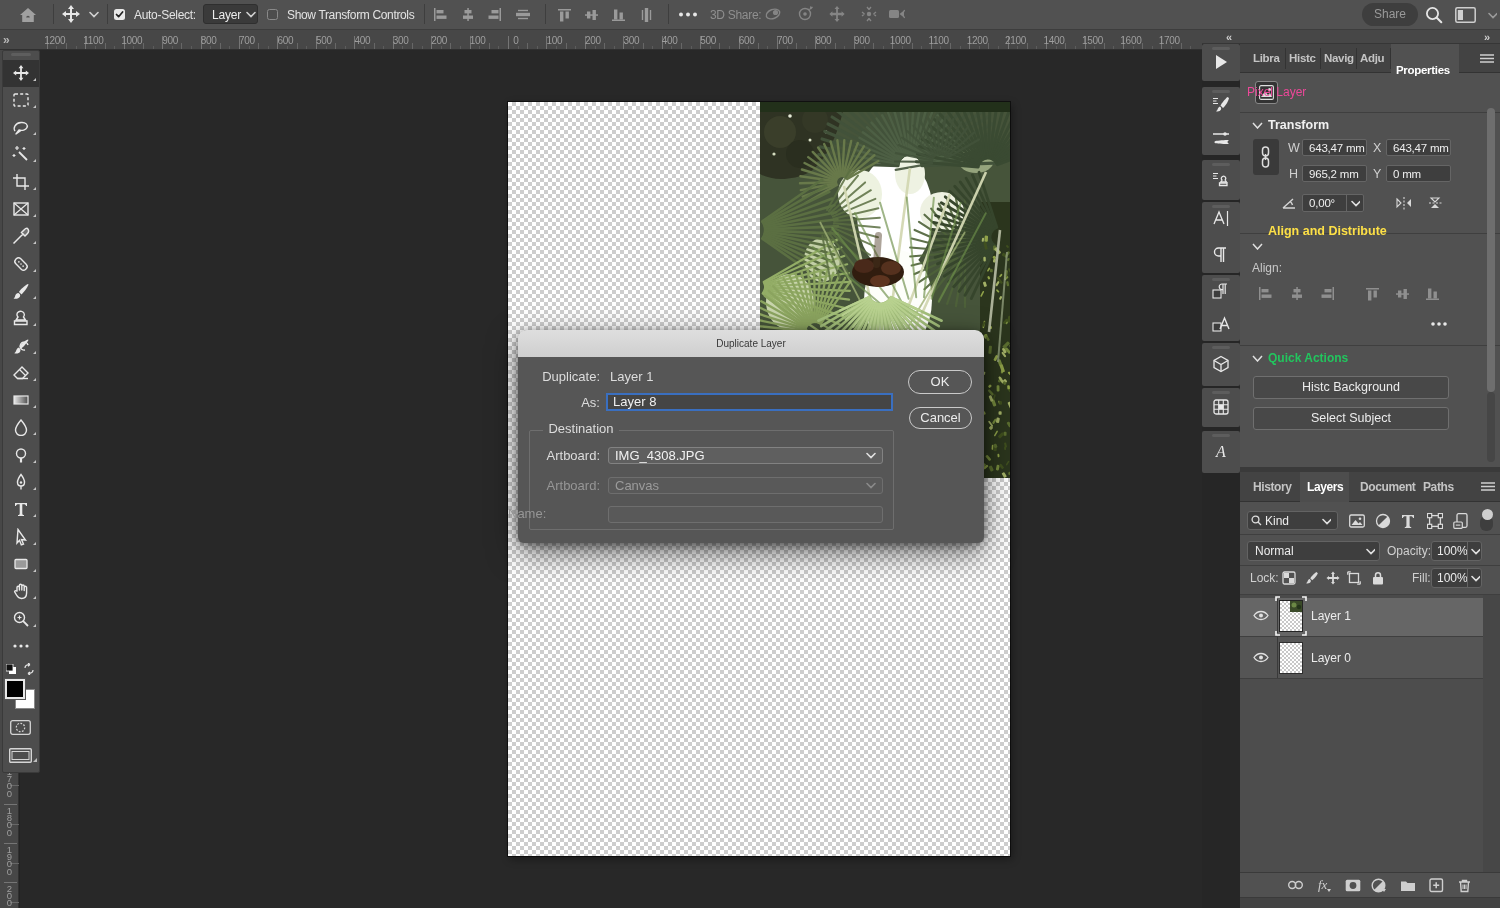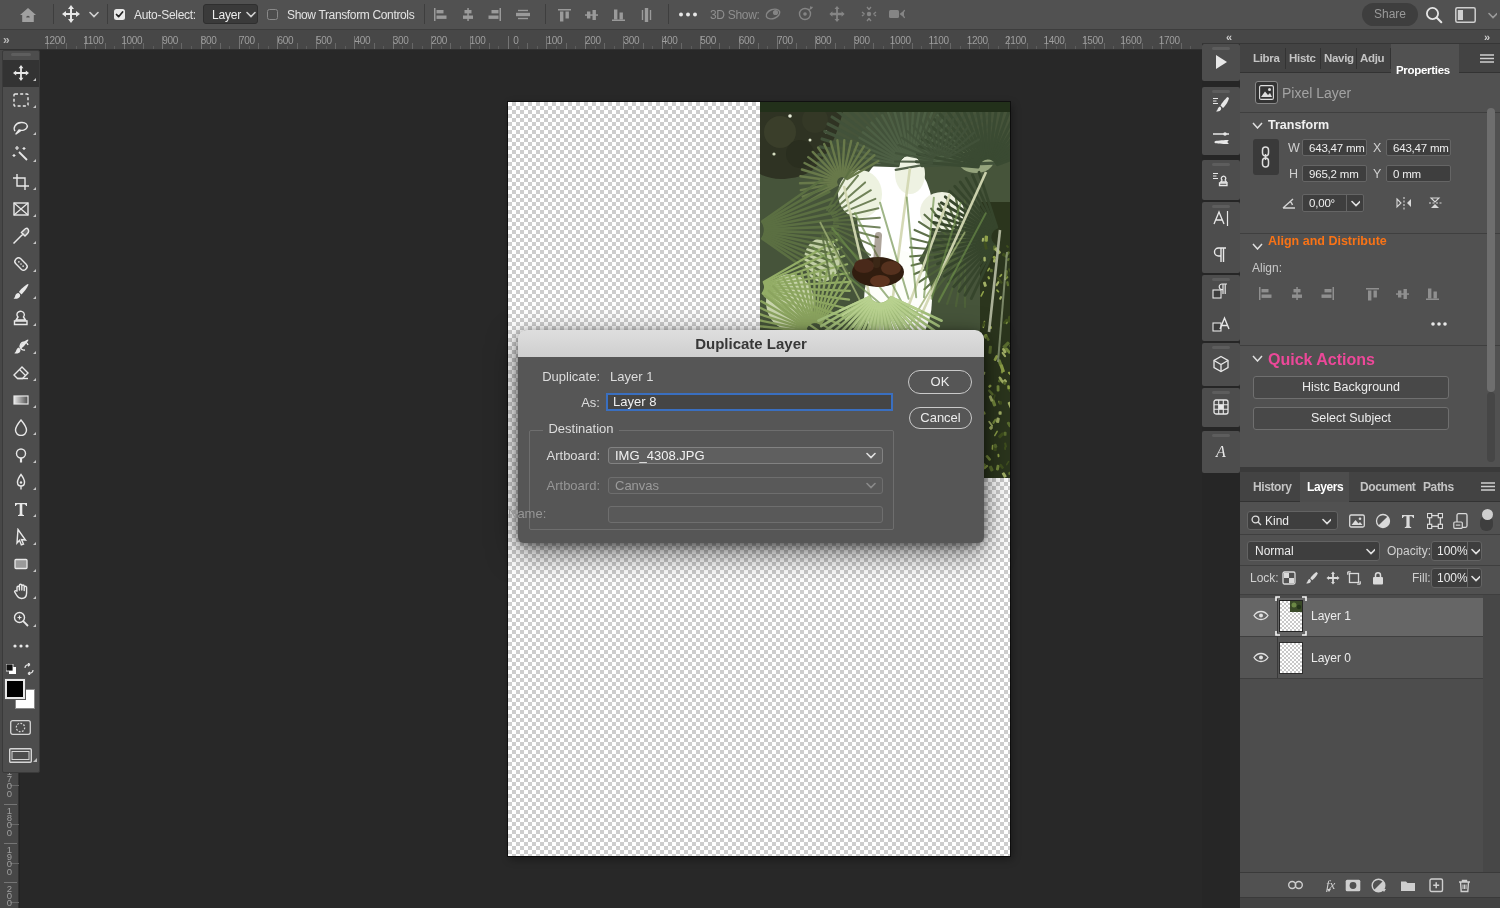--- a/index.html
+++ b/index.html
@@ -100,21 +100,21 @@
   </div>
 <div class="abs" style="left:545px;top:4px;width:1px;height:20px;background:#3e3e3e"></div>
 <div class="abs" style="left:668px;top:4px;width:1px;height:20px;background:#3e3e3e"></div>
 <div class="abs" style="left:678px;top:12px;width:20px;height:5px;">
     <svg width="20" height="5" viewBox="0 0 20 5" style="">
       <circle cx="3" cy="2.5" r="2" fill="#e6e6e6"></circle>
       <circle cx="10" cy="2.5" r="2" fill="#e6e6e6"></circle>
       <circle cx="17" cy="2.5" r="2" fill="#e6e6e6"></circle>
     </svg>
   </div>
-<div class="abs" style="left:710px;top:8px;width:60px;height:14px;color:#8f8f8f;font-size:12px;letter-spacing:-0.3px;white-space:nowrap">3D Show:</div>
+<div class="abs" style="left:710px;top:8px;width:60px;height:14px;color:#8f8f8f;font-size:12px;letter-spacing:-0.3px;white-space:nowrap">3D Share:</div>
 <div class="abs" style="left:764px;top:5px;width:18px;height:18px;">
     <svg width="18" height="18" viewBox="0 0 18 18" style="">
       <ellipse cx="9" cy="9" rx="7" ry="4.5" fill="none" stroke="#858585" stroke-width="1.4" transform="rotate(-20 9 9)"></ellipse>
       <circle cx="11.5" cy="7.5" r="2.6" fill="#858585"></circle>
     </svg>
   </div>
 <div class="abs" style="left:796px;top:5px;width:18px;height:18px;">
     <svg width="18" height="18" viewBox="0 0 18 18" style="">
       <circle cx="9" cy="9" r="5.5" fill="none" stroke="#858585" stroke-width="1.4"></circle>
       <circle cx="9" cy="9" r="1.8" fill="#858585"></circle>
@@ -788,21 +788,21 @@
       <path d="M247 150 L238 260" stroke="#8e9b7a" stroke-width="2" opacity="0.8"></path>
       <rect width="250" height="10" fill="#22301a"></rect>
       <ellipse cx="118" cy="170" rx="26" ry="15" fill="#311d0f"></ellipse>
       <ellipse cx="104" cy="164" rx="10" ry="7" fill="#49291a"></ellipse>
       <ellipse cx="131" cy="166" rx="10" ry="7" fill="#55311e"></ellipse>
       <ellipse cx="120" cy="179" rx="10" ry="6" fill="#5e3520"></ellipse>
       <rect x="114" y="130" width="7" height="36" rx="3.5" fill="#4a3520" opacity="0.45" transform="rotate(4 117 148)"></rect>
     </svg>
   </div>
 <div class="abs" style="left:518px;top:330px;width:466px;height:213px;border-radius:10px;box-shadow:0 10px 30px rgba(0,0,0,.55),0 2px 8px rgba(0,0,0,.4)"></div>
-<div class="abs" style="left:518px;top:330px;width:466px;height:27px;background:linear-gradient(#dedede,#cfcfcf);border-radius:9px 9px 0 0;color:#383838;font-weight:bold;font-size:15px;text-align:center;line-height:27px">Duplicate Layer</div>
+<div class="abs" style="left:518px;top:330px;width:466px;height:27px;background:linear-gradient(#dedede,#cfcfcf);border-radius:9px 9px 0 0;color:#383838;font-weight:normal;font-size:10px;text-align:center;line-height:27px">Duplicate Layer</div>
 <div class="abs" style="left:518px;top:357px;width:466px;height:186px;background:#565656;border-radius:0 0 6px 6px"></div>
 <div class="abs" style="left:508px;top:369px;width:92px;height:16px;color:#dcdcdc;font-size:13px;text-align:right;">Duplicate:</div>
 <div class="abs" style="left:610px;top:369px;width:120px;height:16px;color:#dcdcdc;font-size:13px">Layer 1</div>
 <div class="abs" style="left:508px;top:395px;width:92px;height:16px;color:#dcdcdc;font-size:13px;text-align:right;">As:</div>
 <div class="abs" style="left:606px;top:393px;width:287px;height:18px;background:#454545;border:2px solid #3a6fc0;color:#f0f0f0;font-size:13px;padding:0 5px;line-height:14px">Layer 8</div>
 <div class="abs" style="left:529px;top:430px;width:365px;height:100px;border:1px solid #6e6e6e;border-radius:2px"></div>
 <div class="abs" style="left:543px;top:421px;width:76px;height:16px;background:#565656;color:#dcdcdc;font-size:13px;text-align:center">Destination</div>
 <div class="abs" style="left:508px;top:448px;width:92px;height:16px;color:#dcdcdc;font-size:13px;text-align:right;">Artboard:</div>
 <div class="abs" style="left:608px;top:447px;width:275px;height:17px;background:#5f5f5f;border:1px solid #828282;border-radius:3px;color:#f2f2f2;font-size:13px;padding:0 6px;line-height:15px">IMG_4308.JPG</div>
 <div class="abs" style="left:866px;top:451px;width:10px;height:9px;">
@@ -1200,21 +1200,21 @@
     </svg>
   </div>
 <div class="abs" style="left:1255px;top:81px;width:23px;height:23px;background:#333333;border:1px solid #888;border-radius:3px"></div>
 <div class="abs" style="left:1259px;top:85px;width:15px;height:15px;">
     <svg width="15" height="15" viewBox="0 0 15 15" style="">
       <rect x="0.6" y="0.6" width="13.8" height="13.8" rx="1.5" fill="none" stroke="#ddd" stroke-width="1.1"></rect>
       <circle cx="10.5" cy="4.5" r="1.5" fill="#ddd"></circle>
       <path d="M2 12 L6 6.5 L9 10 L11 8 L13 12 Z" fill="#ddd"></path>
     </svg>
   </div>
-<div class="abs" style="left:1282px;top:85px;width:100px;height:15px;color:#a3a3a3;font-size:14px">Pixel Layer</div>
+<div class="abs" style="left:1247px;top:85px;width:100px;height:15px;color:#ec4899;font-size:12px">Pixel Layer</div>
 <div class="abs" style="left:1240px;top:112px;width:260px;height:1px;background:#3f3f3f"></div>
 <div class="abs" style="left:1252px;top:121px;width:11px;height:8px;">
     <svg width="11" height="8" viewBox="0 0 11 8" style="">
       <path d="M1 2 L5.5 7 L10 2" stroke="#e0e0e0" stroke-width="1.5" fill="none"></path>
     </svg>
   </div>
 <div class="abs" style="left:1268px;top:118px;width:90px;height:15px;color:#f0f0f0;font-size:12.5px;font-weight:bold">Transform</div>
 <div class="abs" style="left:1253px;top:139px;width:26px;height:36px;background:#3a3a3a;border-radius:3px"></div>
 <div class="abs" style="left:1259px;top:146px;width:13px;height:22px;">
     <svg width="13" height="22" viewBox="0 0 13 22" style="">
@@ -1256,21 +1256,21 @@
       <path d="M3 12 L7 8 L11 12 Z" fill="#d8d8d8"></path>
       <path d="M1 7 H3 M4.5 7 H6.5 M8 7 H10 M11.5 7 H13.5" stroke="#d8d8d8" stroke-width="1.1"></path>
     </svg>
   </div>
 <div class="abs" style="left:1240px;top:233px;width:260px;height:1px;background:#3f3f3f"></div>
 <div class="abs" style="left:1252px;top:242px;width:11px;height:8px;">
     <svg width="11" height="8" viewBox="0 0 11 8" style="">
       <path d="M1 2 L5.5 7 L10 2" stroke="#e0e0e0" stroke-width="1.5" fill="none"></path>
     </svg>
   </div>
-<div class="abs" style="left:1268px;top:234px;width:140px;height:15px;color:#f97316;font-size:12.5px;font-weight:bold">Align and Distribute</div>
+<div class="abs" style="left:1268px;top:224px;width:140px;height:15px;color:#fde047;font-size:12.5px;font-weight:bold">Align and Distribute</div>
 <div class="abs" style="left:1252px;top:261px;width:50px;height:14px;color:#c8c8c8;font-size:12px">Align:</div>
 <div class="abs" style="left:1258px;top:287px;width:14px;height:14px;">
     <svg width="14" height="14" viewBox="0 0 14 14" style="">
       <rect x="1" y="0" width="1.5" height="13" fill="#8f8f8f"></rect>
       <rect x="3.5" y="2" width="7" height="3.4" fill="#8f8f8f"></rect>
       <rect x="3.5" y="7.5" width="10" height="3.4" fill="#8f8f8f"></rect>
     </svg>
   </div>
 <div class="abs" style="left:1290px;top:287px;width:14px;height:14px;">
     <svg width="14" height="14" viewBox="0 0 14 14" style="">
@@ -1313,21 +1313,21 @@
       <circle cx="9" cy="4" r="1.8" fill="#e8e8e8"></circle>
       <circle cx="15" cy="4" r="1.8" fill="#e8e8e8"></circle>
     </svg>
   </div>
 <div class="abs" style="left:1240px;top:345px;width:260px;height:1px;background:#3f3f3f"></div>
 <div class="abs" style="left:1252px;top:354px;width:11px;height:8px;">
     <svg width="11" height="8" viewBox="0 0 11 8" style="">
       <path d="M1 2 L5.5 7 L10 2" stroke="#e0e0e0" stroke-width="1.5" fill="none"></path>
     </svg>
   </div>
-<div class="abs" style="left:1268px;top:351px;width:120px;height:15px;color:#ec4899;font-size:16px;font-weight:bold">Quick Actions</div>
+<div class="abs" style="left:1268px;top:351px;width:120px;height:15px;color:#22c55e;font-size:12px;font-weight:bold">Quick Actions</div>
 <div class="abs" style="left:1253px;top:376px;width:196px;height:23px;background:#484848;border:1px solid #6f6f6f;border-radius:3px;color:#ececec;font-size:12.5px;text-align:center;line-height:21px">Histc Background</div>
 <div class="abs" style="left:1253px;top:407px;width:196px;height:23px;background:#484848;border:1px solid #6f6f6f;border-radius:3px;color:#ececec;font-size:12.5px;text-align:center;line-height:21px">Select Subject</div>
 <div class="abs" style="left:1487px;top:108px;width:8px;height:284px;background:#6e6e6e;border-radius:4px"></div>
 <div class="abs" style="left:1487px;top:392px;width:8px;height:70px;background:#464646;border-radius:4px"></div>
 <div class="abs" style="left:1240px;top:467px;width:260px;height:5px;background:#3a3a3a"></div>
 <div class="abs" style="left:1240px;top:472px;width:260px;height:30px;background:#434343;border-bottom:1px solid #333333"></div>
 <div class="abs" style="left:1253px;top:480px;width:46px;height:14px;color:#c4c4c4;font-size:12px;font-weight:bold;letter-spacing:-0.4px;white-space:nowrap">History</div>
 <div class="abs" style="left:1300px;top:472px;width:49px;height:30px;background:#4d4d4d"></div>
 <div class="abs" style="left:1307px;top:480px;width:40px;height:14px;color:#fff;font-size:12px;font-weight:bold;letter-spacing:-0.4px;white-space:nowrap">Layers</div>
 <div class="abs" style="left:1360px;top:480px;width:56px;height:14px;color:#c4c4c4;font-size:12px;font-weight:bold;letter-spacing:-0.4px;white-space:nowrap">Document</div>
@@ -1501,21 +1501,21 @@
 <div class="abs" style="left:1240px;top:897px;width:260px;height:1px;background:#3a3a3a"></div>
 <div class="abs" style="left:1240px;top:898px;width:260px;height:10px;background:#434343"></div>
 <div class="abs" style="left:1288px;top:878px;width:15px;height:15px;">
     <svg width="15" height="15" viewBox="0 0 15 15" style="">
       <g transform="rotate(0)">
         <rect x="0.7" y="3.5" width="7" height="7" rx="3.5" stroke="#cfcfcf" fill="none" stroke-width="1.4"></rect>
         <rect x="7.3" y="3.5" width="7" height="7" rx="3.5" stroke="#cfcfcf" fill="none" stroke-width="1.4"></rect>
       </g>
     </svg>
   </div>
-<div class="abs" style="left:1318px;top:878px;width:15px;height:15px;margin-left:8px;">
+<div class="abs" style="left:1318px;top:878px;width:15px;height:15px;">
     <svg width="15" height="15" viewBox="0 0 15 15" style="">
       <text x="0" y="11" font-size="13" font-style="italic" fill="#cfcfcf" font-family="Liberation Serif,serif">fx</text>
     </svg>
   </div>
 <div class="abs" style="left:1345px;top:878px;width:16px;height:15px;">
     <svg width="16" height="15" viewBox="0 0 16 15" style="">
       <rect x="0.7" y="1.7" width="14.6" height="11.6" rx="1.5" fill="#cfcfcf"></rect>
       <circle cx="8" cy="7.5" r="3.4" fill="#515151"></circle>
     </svg>
   </div>

